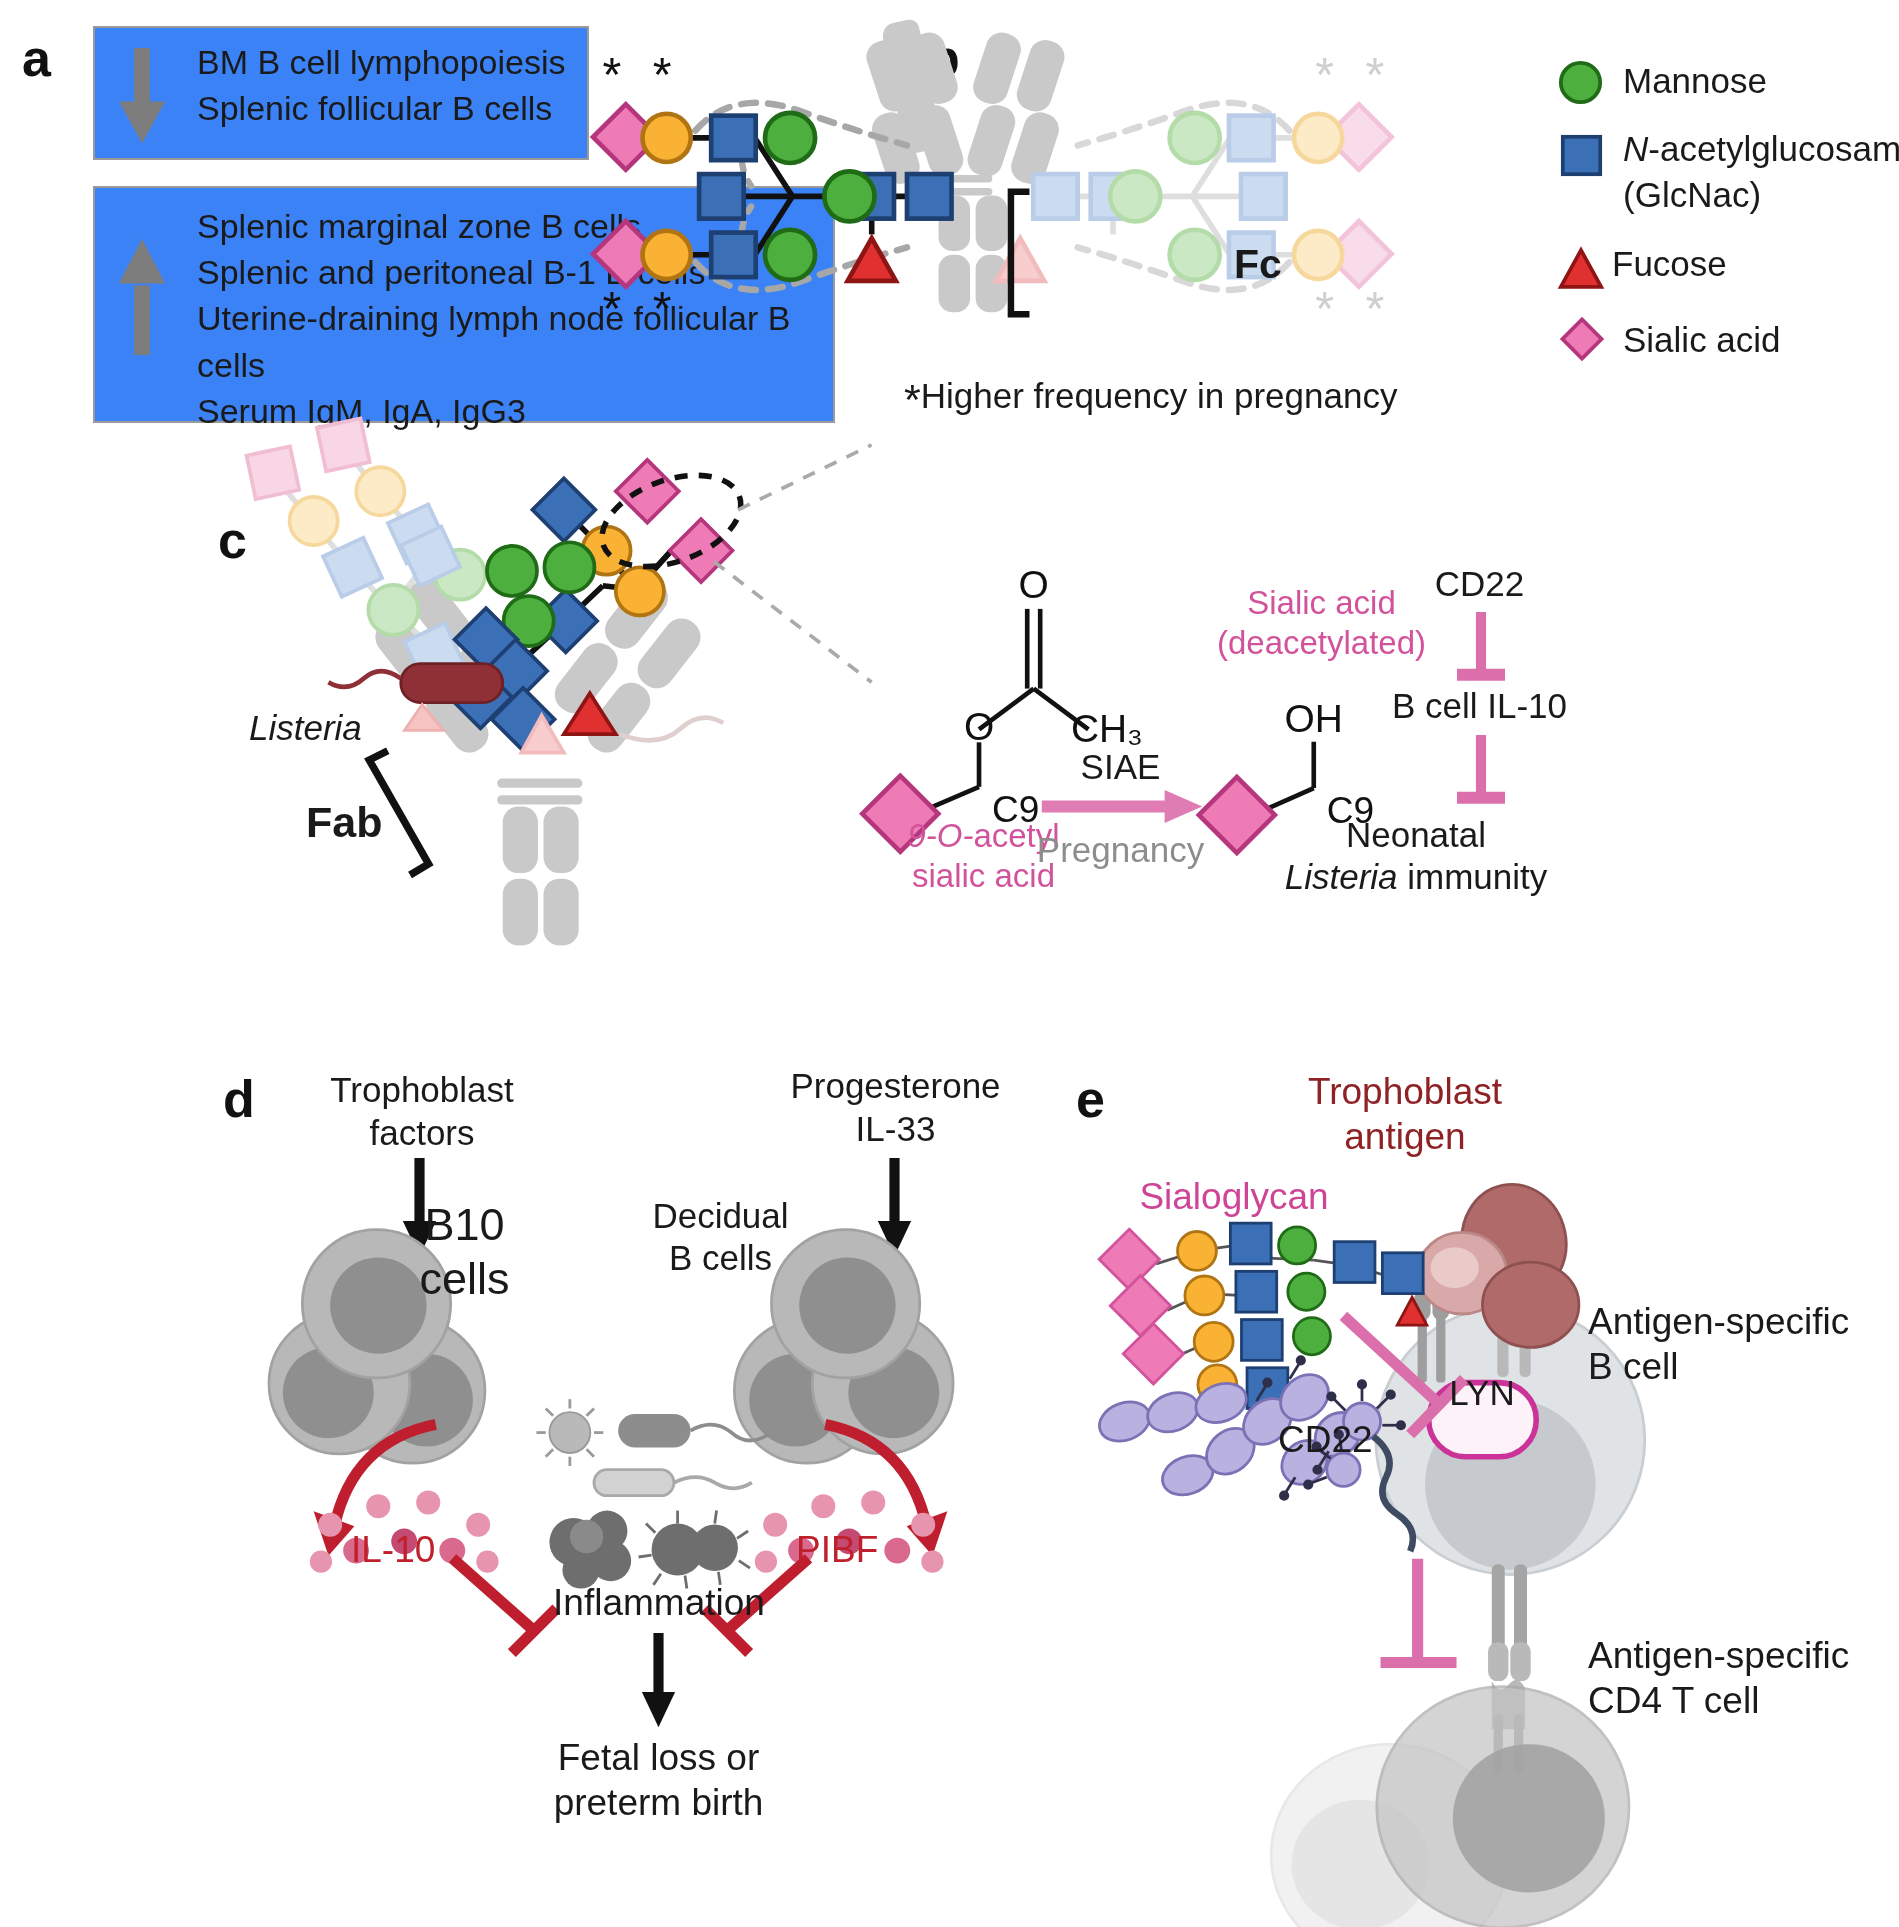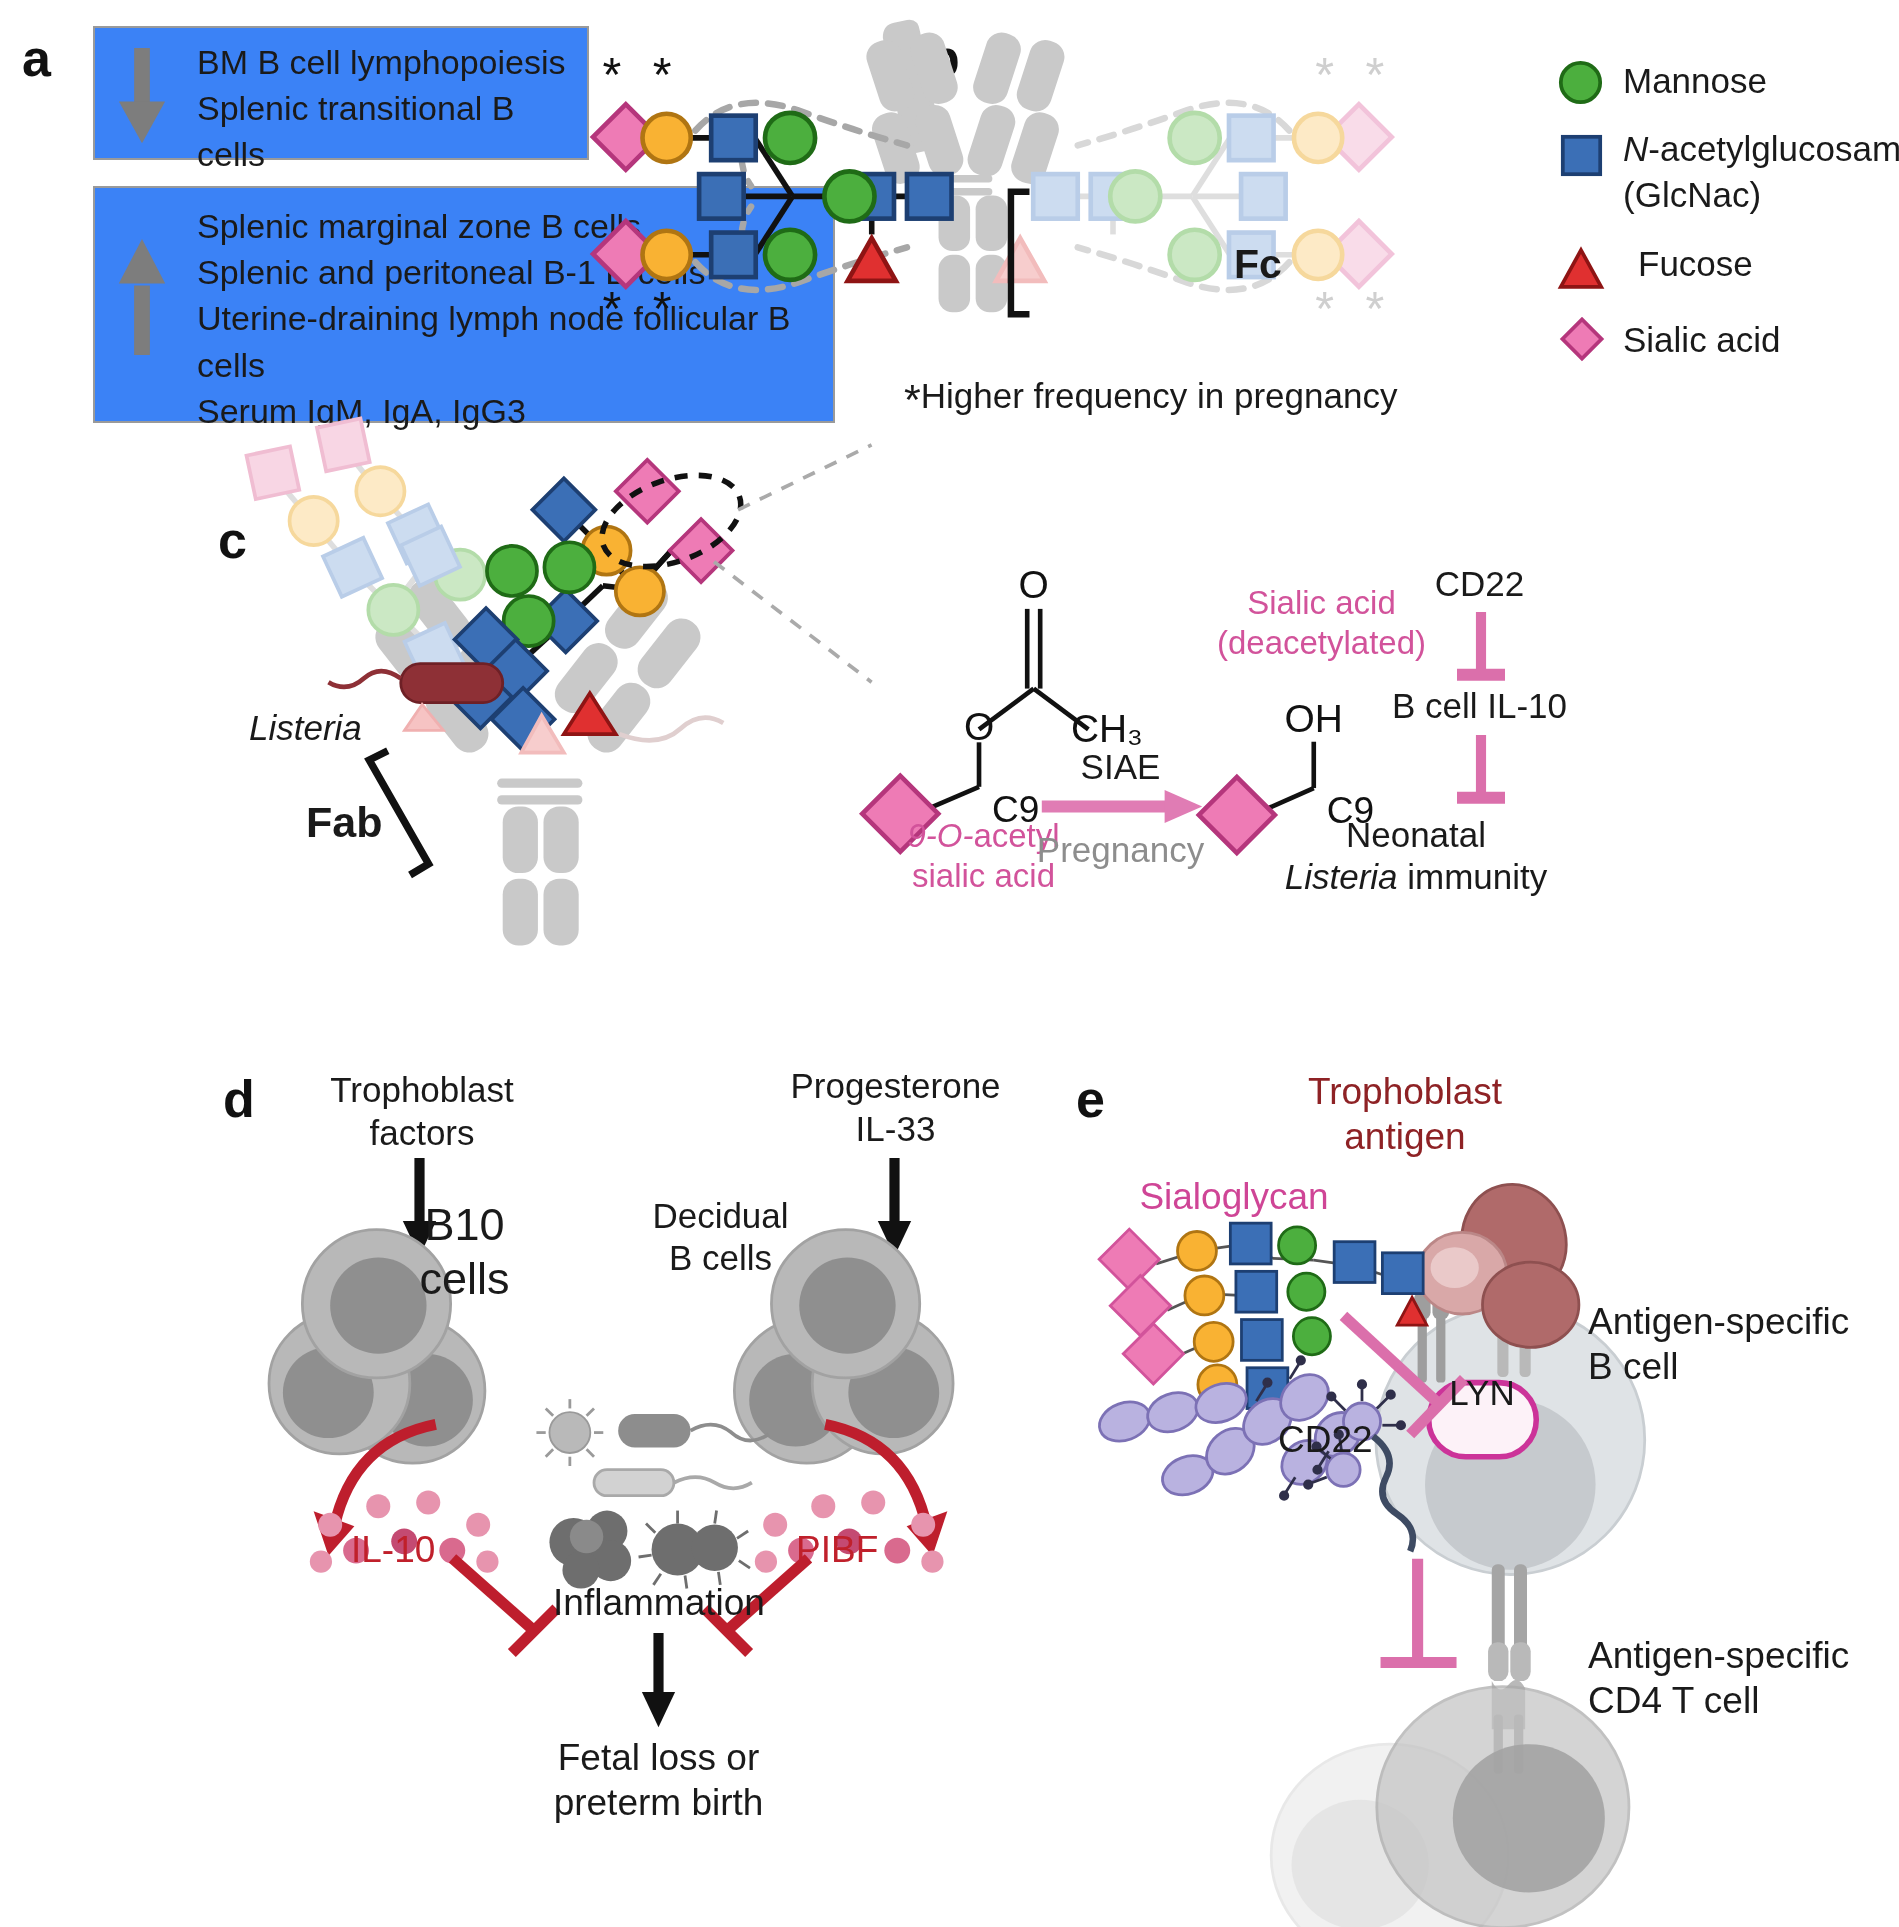--- a/index.html
+++ b/index.html
@@ -37,21 +37,20 @@
 
 <div class="abs panel-letter" style="left:22px;top:28px;">a</div>
 
 <div class="abs a-box" style="left:93px;top:26px;width:496px;height:134px;">
   <svg class="abs" style="left:20.4px;top:20.4px;" width="54" height="97" viewBox="0 0 58 105">
     <path d="M29 0 L29 60 M29 0" stroke="#7d7d7d" stroke-width="17" fill="none"></path>
     <polygon points="29,103 4,58 54,58" fill="#7d7d7d"></polygon>
   </svg>
   <div class="abs a-list" style="left:102px;top:11px;">
     <div>BM B cell lymphopoiesis</div>
-    <div>Splenic transitional B cells</div>
     <div>Splenic follicular B cells</div>
   </div>
 </div>
 
 <div class="abs a-box" style="left:93px;top:186px;width:742px;height:237px;">
   <svg class="abs" style="left:20.4px;top:51px;" width="54" height="116" viewBox="0 0 58 125">
     <path d="M29 125 L29 50" stroke="#7d7d7d" stroke-width="17" fill="none"></path>
     <polygon points="29,0 4,48 54,48" fill="#7d7d7d"></polygon>
   </svg>
   <div class="abs a-list" style="left:102px;top:15px;">
@@ -231,21 +230,21 @@
       <rect x="3" y="3" width="40" height="40" fill="#3B6FB6" stroke="#1d3f72" stroke-width="4"></rect>
     </svg>
     <div class="abs t" style="left:65px;top:0px;font-size:35px;white-space:nowrap;"><span class="ital">N</span>-acetylglucosamine</div>
     <div class="abs t" style="left:65px;top:46px;font-size:35px;">(GlcNac)</div>
   </div>
 
   <div style="position:relative;height:72px;">
     <svg class="abs" style="left:0;top:5.6px;" width="46" height="43" viewBox="0 0 50 46">
       <polygon points="25,3 47,43 3,43" fill="#E03030" stroke="#8f1414" stroke-width="4"></polygon>
     </svg>
-    <div class="abs t" style="left:80px;top:1.9px;font-size:35px;">Fucose</div>
+    <div class="abs t" style="left:54px;top:1.9px;font-size:35px;">Fucose</div>
   </div>
 
 
   <div style="position:relative;height:72px;">
     <svg class="abs" style="left:0;top:1.9px;" width="48" height="48" viewBox="0 0 52 52">
       <rect x="11" y="11" width="30" height="30" fill="#EE7BB5" stroke="#b5367c" stroke-width="4" transform="rotate(45 26 26)"></rect>
     </svg>
     <div class="abs t" style="left:65px;top:5.6px;font-size:35px;">Sialic acid</div>
   </div>
 </div>

